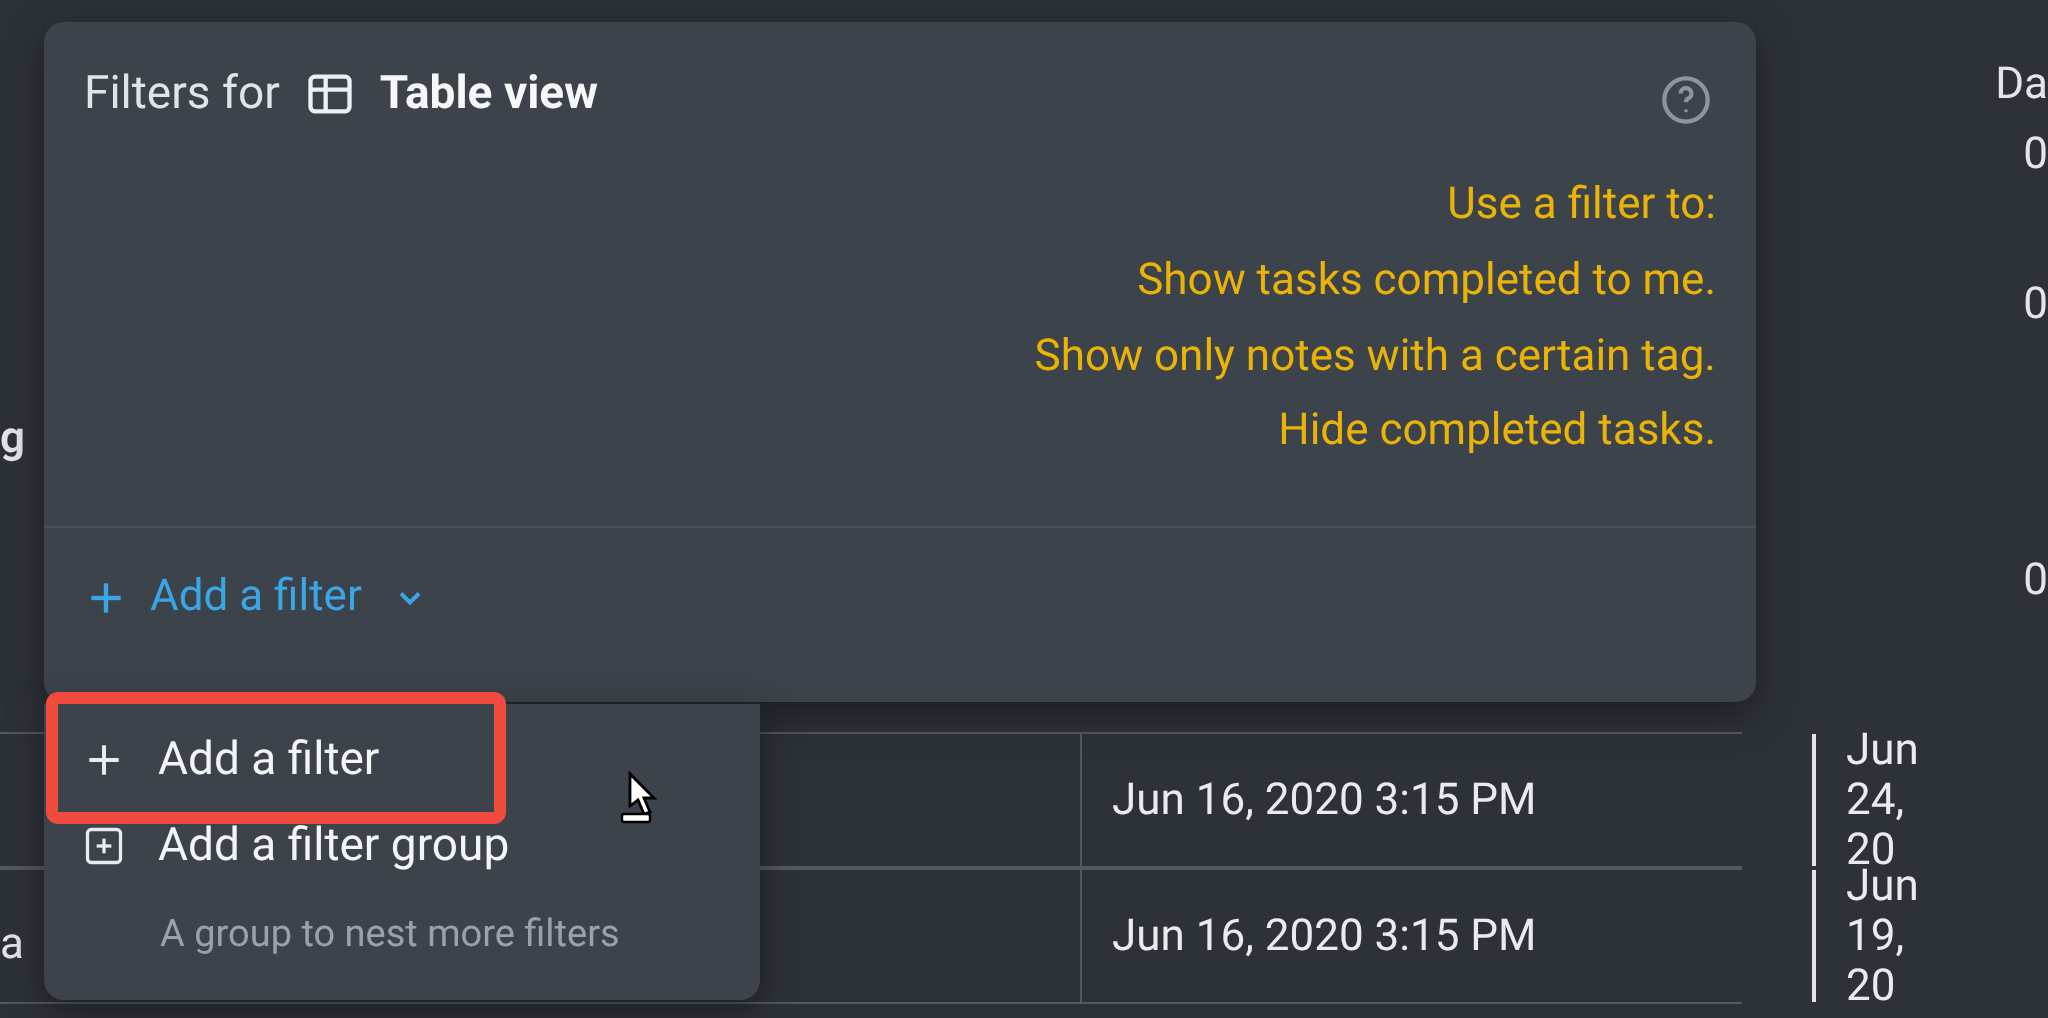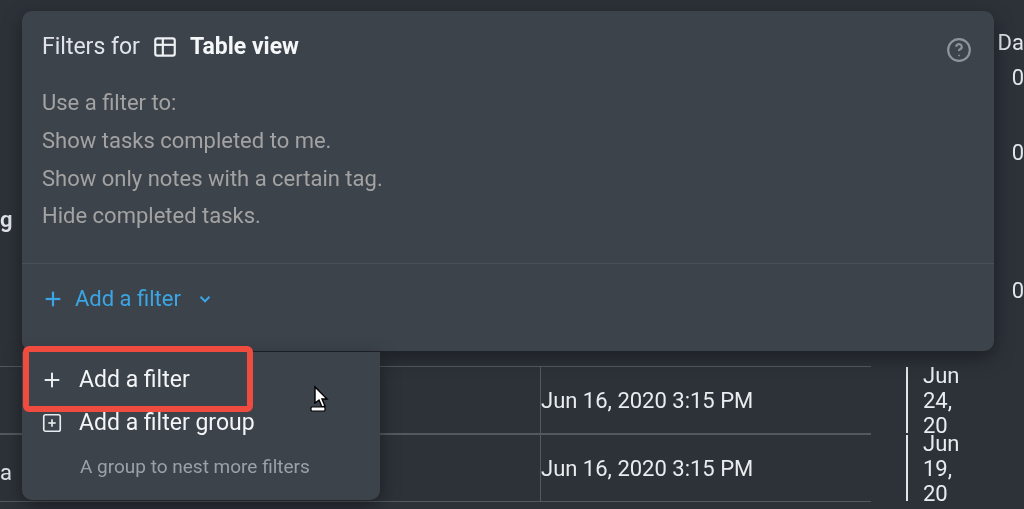--- a/index.html
+++ b/index.html
@@ -34,35 +34,35 @@
   border-bottom: 1px solid #53595f;
   box-sizing: border-box;
   display: flex;
   align-items: center;
   font-size: 22px;
   color: #e8ecef;
 }
 .bg-row1 { top: 366px; }
 .bg-row2 { top: 434px; }
 .bg-col-a { position: absolute; right: 513px; } 
-.bg-col-b { position: absolute; left: 540px; border-left:1px solid #53595f; height:100%; display:flex; align-items:center;}
+.bg-col-b { position: absolute; left: 540px; border-left:1px solid #53595f; padding-left:15px; height:100%; display:flex; align-items:center;}
 .bg-col-c { position: absolute; left: 906px; border-left:2px solid #e5e5e5; padding-left:15px; height:100%; display:flex; align-items:center;}
 .bg-label-g { position:absolute; top: 207px; left:0; font-size:22px; font-weight:600; color:#e2e6ea;}
 .bg-label-a { position:absolute; top: 460px; left:0; font-size:22px; color:#e2e6ea;}
 .bg-label-d { position:absolute; top: 30px; right:0; font-size:22px; color:#e2e6ea;}
 .bg-num0a  { position:absolute; top: 65px; right:0; font-size:22px; color:#e2e6ea;}
 .bg-num0b  { position:absolute; top: 140px; right:0; font-size:22px; color:#e2e6ea;}
 .bg-num0c  { position:absolute; top: 278px; right:0; font-size:22px; color:#e2e6ea;}
 
 
 .panel {
   position: absolute;
   left: 22px;
   top: 11px;
-  width: 972px;
+  width: 856px;
   height: 340px;
   background: #3d434b;
   border-radius: 10px;
   box-shadow: 0 6px 20px rgba(0,0,0,0.4);
 }
 .panel-header {
   position: relative;
   padding: 22px 28px 10px 20px;
 }
 .panel-title {
@@ -82,21 +82,22 @@
   right: 22px;
   top: 26px;
   width: 26px;
   height: 26px;
   color: #8d949c;
 }
 .panel-desc {
   padding: 14px 20px 28px 20px;
   font-size: 22px;
   line-height: 1.72;
-  color: #a3a3a3;
+  color: #eab308;
+  text-align: right;
 }
 .panel-desc p { margin:0; }
 .panel-sep {
   height: 1px;
   background: #4a5058;
 }
 .panel-action {
   display: flex;
   align-items: center;
   gap: 11px;

